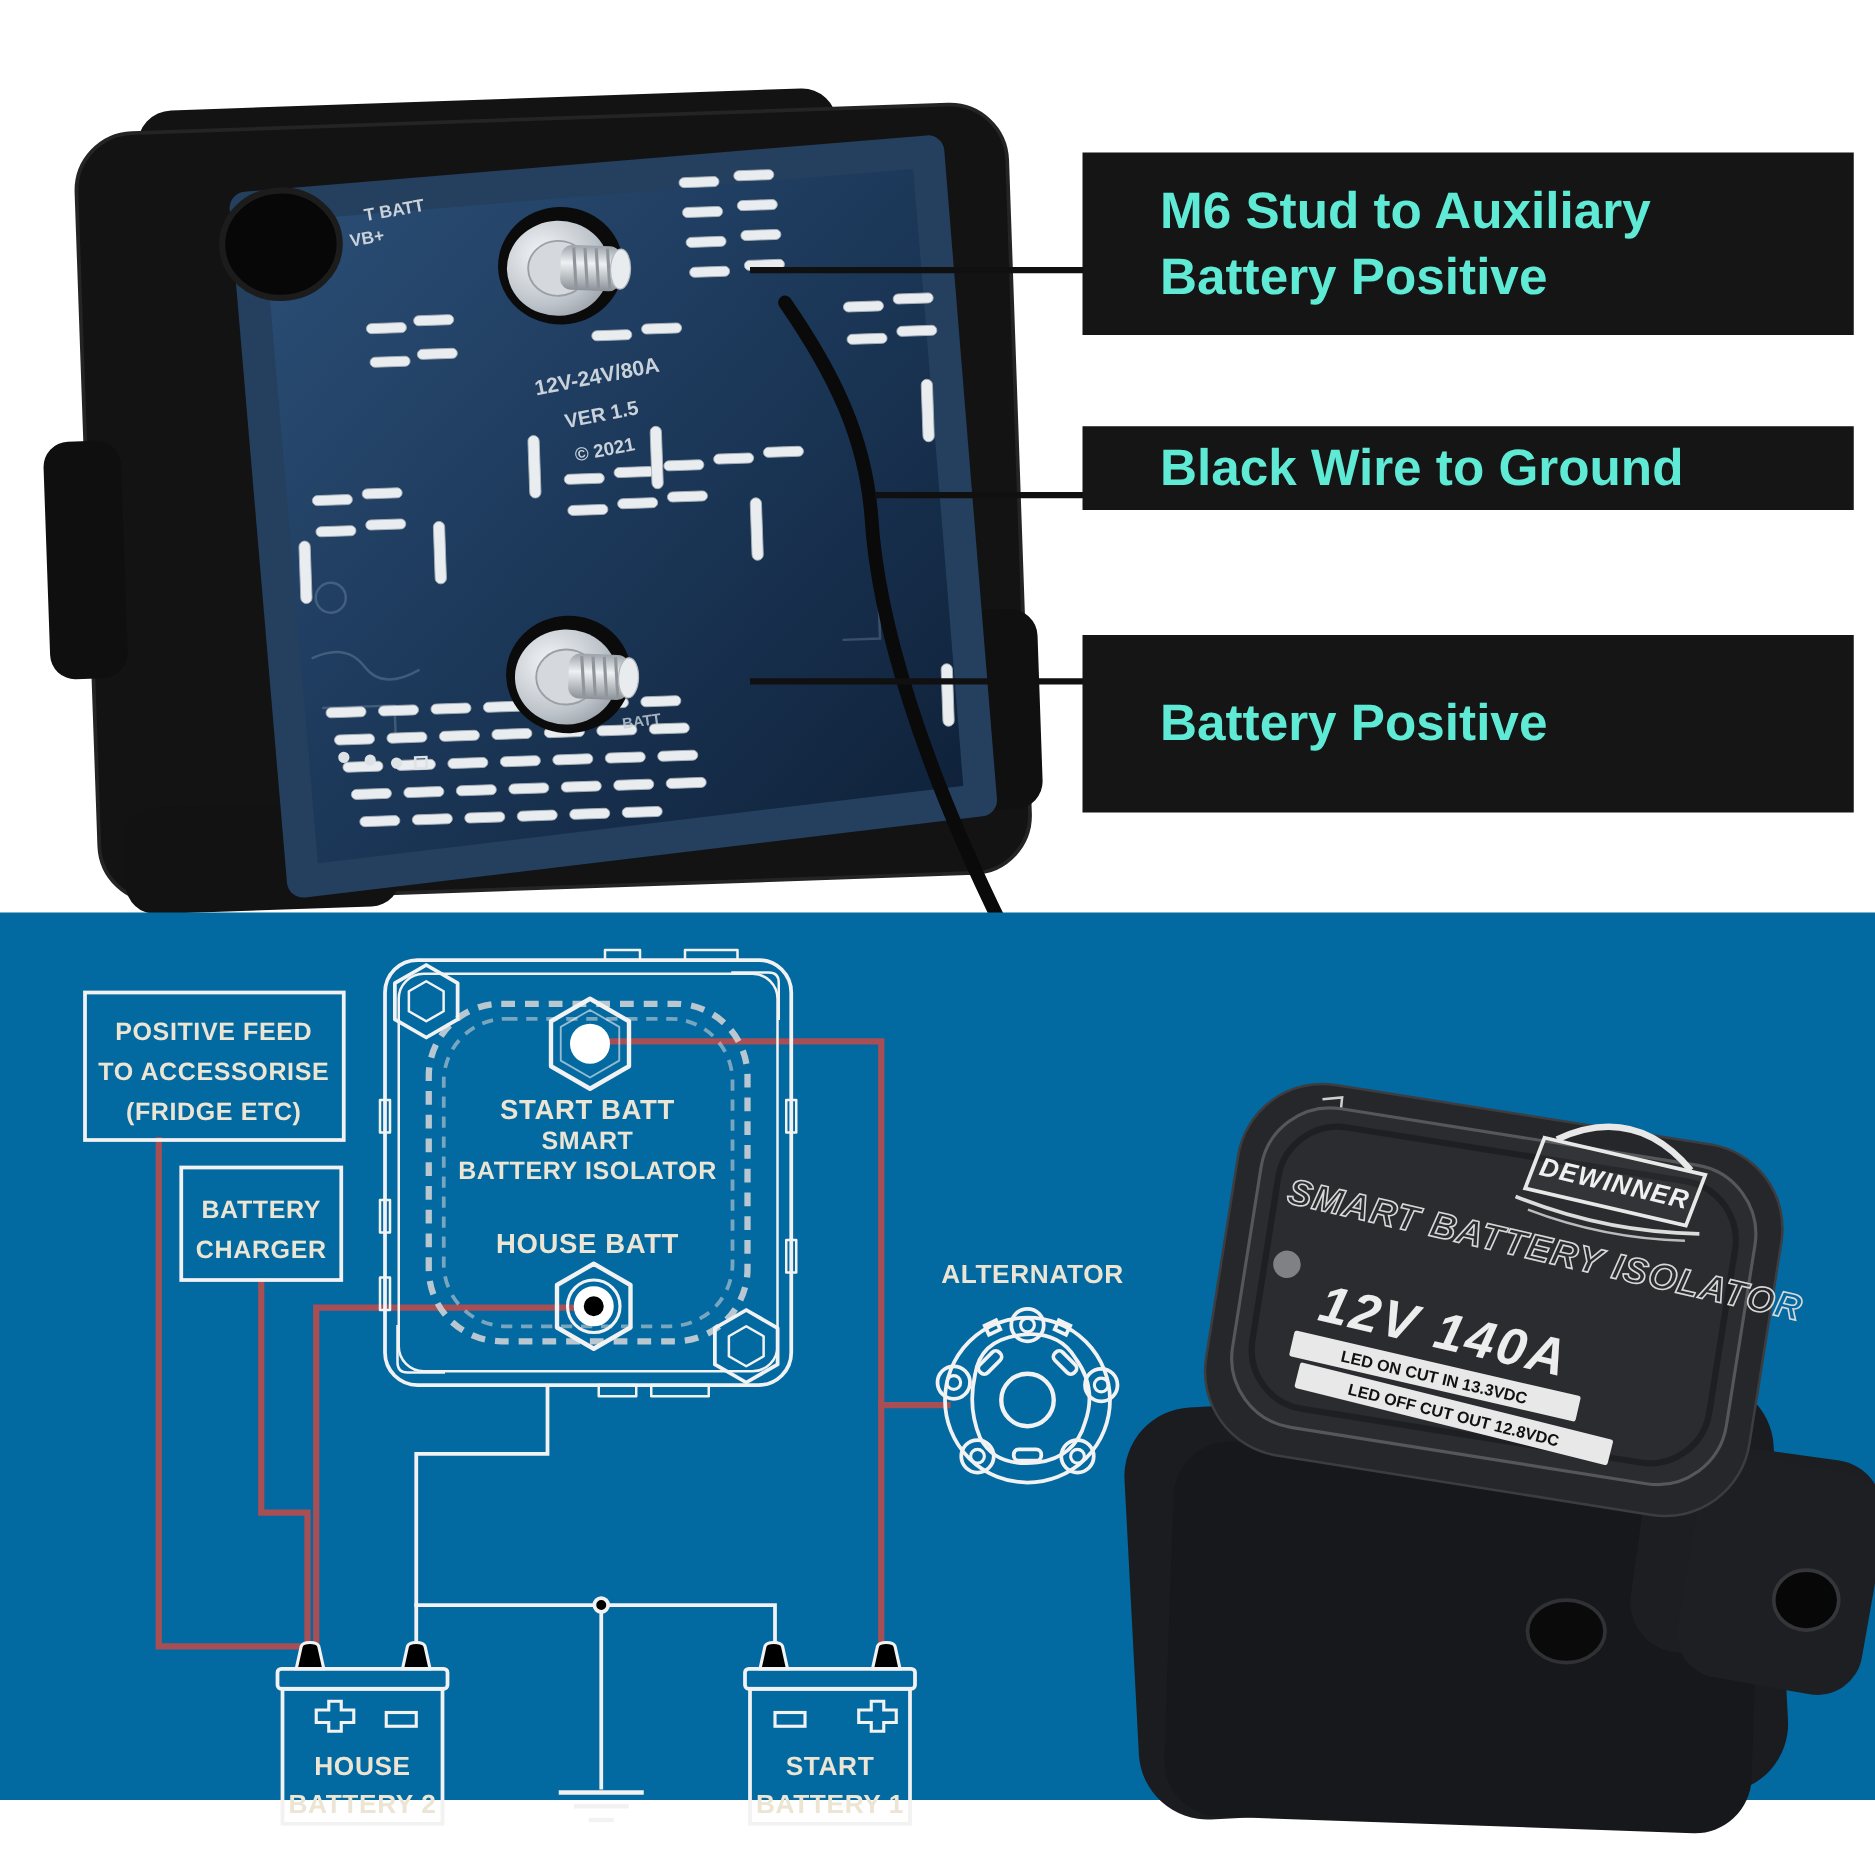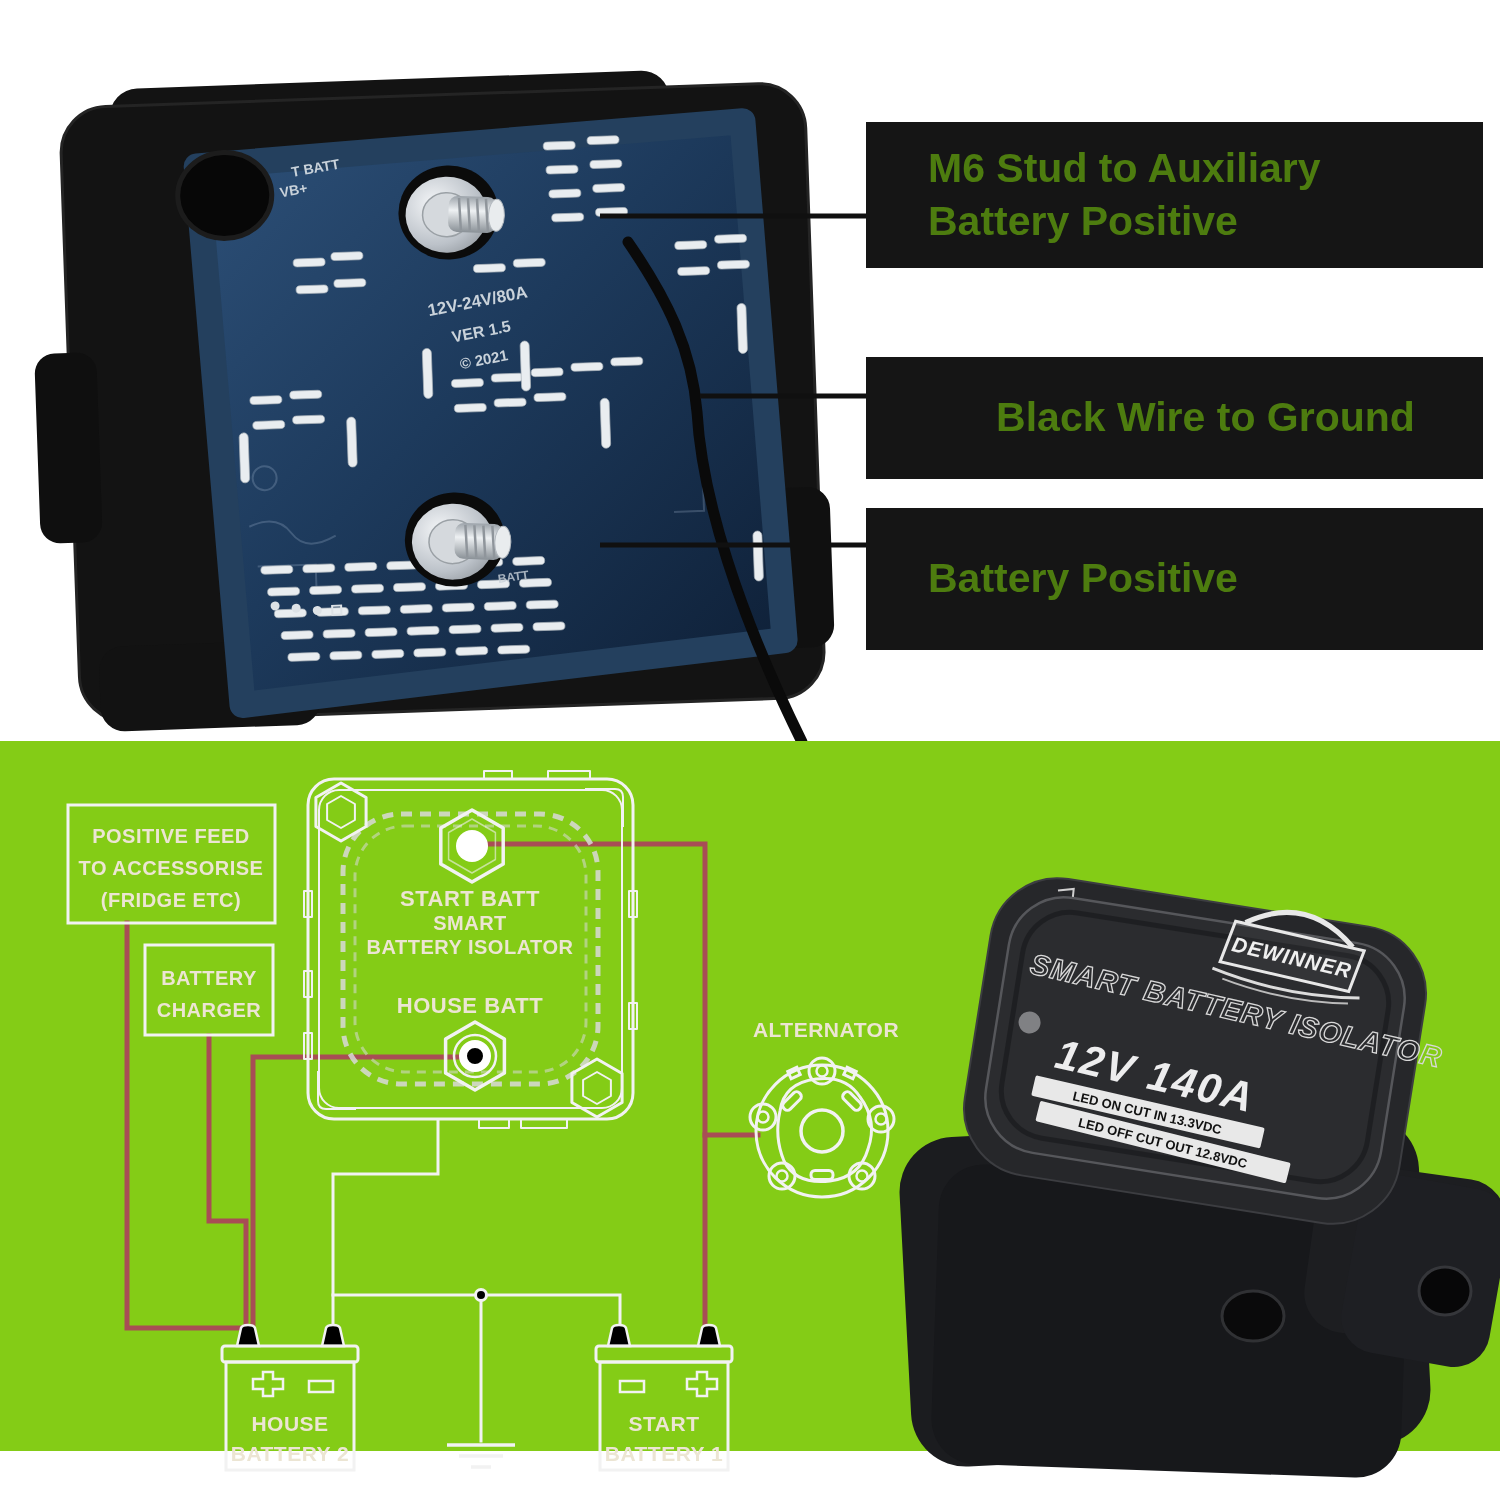--- a/index.html
+++ b/index.html
@@ -1,25 +1,25 @@
 <!DOCTYPE html>
 <html><head>
 <meta charset="utf-8">
 <style>
   html,body{margin:0;padding:0;background:#ffffff;}
   #canvas{position:relative;width:1500px;height:1500px;background:#ffffff;overflow:hidden;
           font-family:"Liberation Sans",sans-serif;}
-  .label-box{position:absolute;left:866px;width:617px;background:#151515;color:#4d7c0f;
+  .label-box{position:absolute;left:866px;width:617px;background:#151515;color:#5eead4;
              display:flex;flex-direction:column;justify-content:center;
              padding-left:62px;box-sizing:border-box;font-weight:bold;font-size:41px;line-height:1.3;}
   .label-box span{display:block;white-space:nowrap;}
   #box-aux{top:122px;height:146px;}
-  #box-ground{top:357px;height:122px;align-items:center;}
+  #box-ground{top:341px;height:67px;}
   #box-main{top:508px;height:142px;}
-  #bottom-panel{position:absolute;left:0;top:730px;width:1500px;height:710px;background:#84cc16;margin-top:11px;}
+  #bottom-panel{position:absolute;left:0;top:730px;width:1500px;height:710px;background:#0369a1;}
   svg{position:absolute;left:0;top:0;}
   .slot{fill:#e9edf0;stroke:#a9b1b8;stroke-width:.7;}
   .dline{stroke:#f2f2f2;stroke-width:3;fill:none;stroke-linecap:square;}
   .rline{stroke:#a84e55;stroke-width:5;fill:none;stroke-linecap:square;}
   .dbox{stroke:#f2f2f2;stroke-width:3;fill:none;}
   .dtext{fill:#ece5d3;font-weight:bold;letter-spacing:.5px;}
   .ptr{stroke:#101010;stroke-width:5;}
 </style>
 </head>
 <body>

